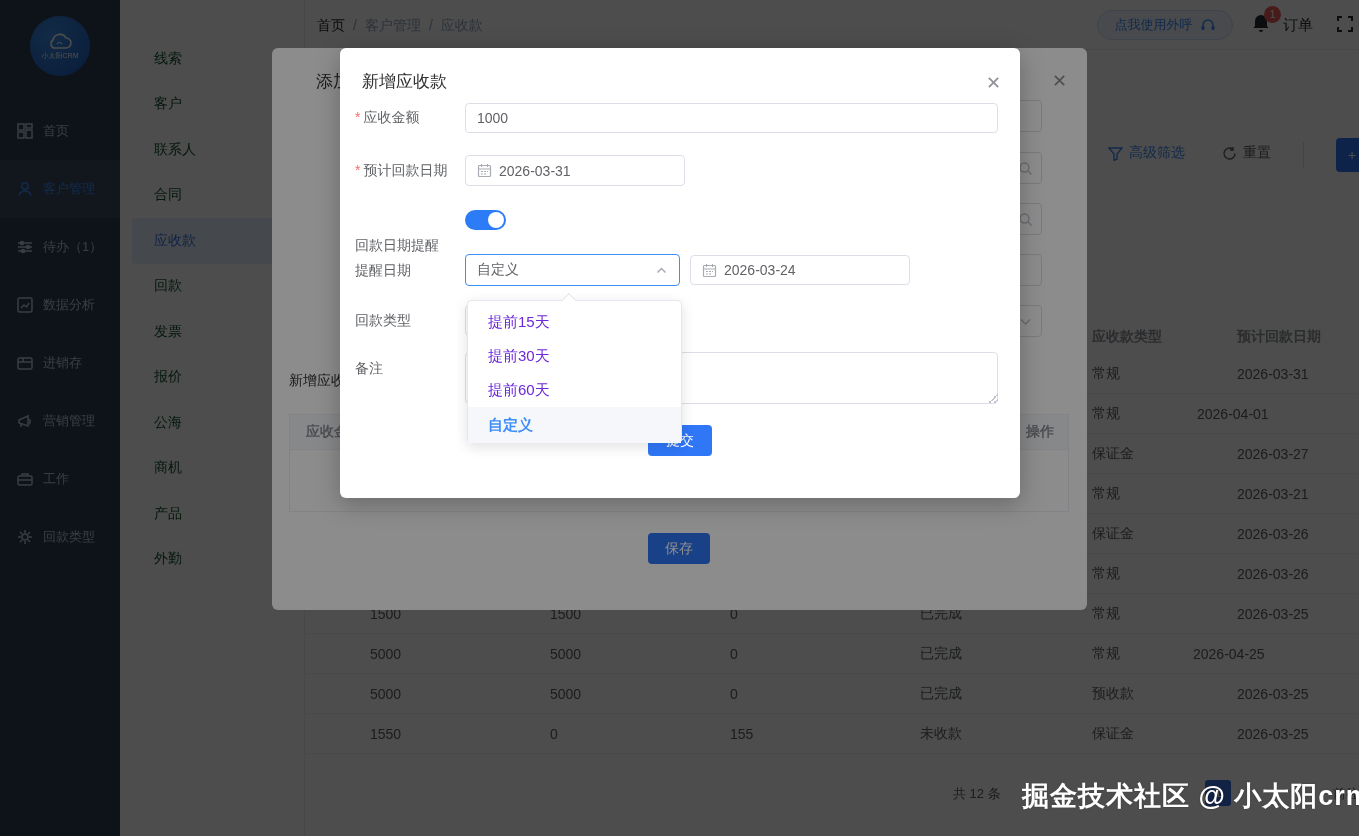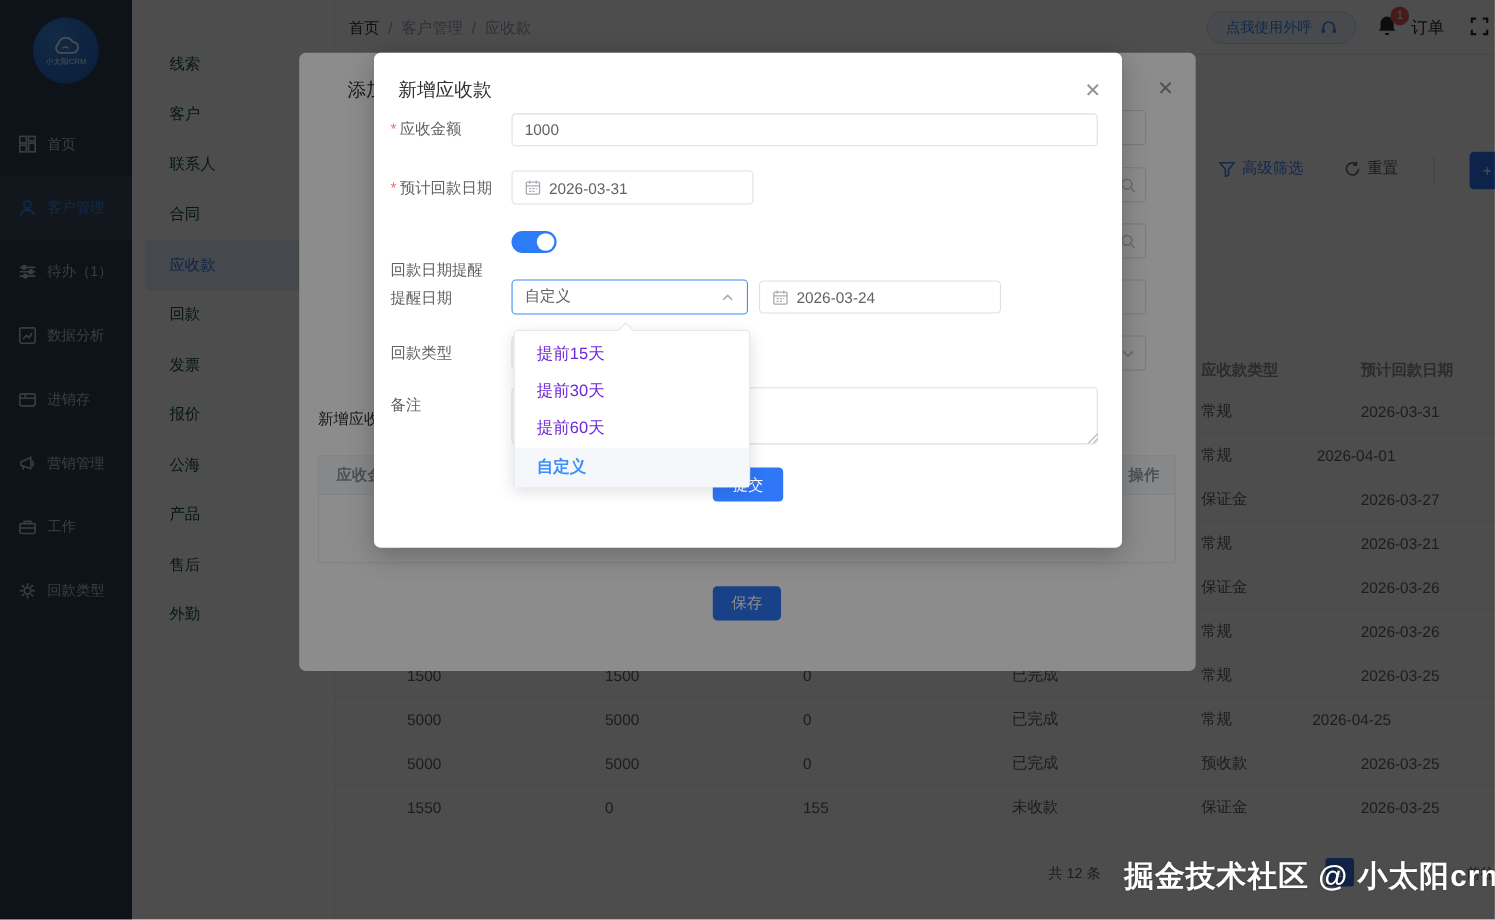--- a/index.html
+++ b/index.html
@@ -229,22 +229,22 @@
   <div id="submenu" class="abs">
       <div class="sm-item">线索</div>
       <div class="sm-item">客户</div>
       <div class="sm-item">联系人</div>
       <div class="sm-item">合同</div>
       <div class="sm-item active">应收款</div>
       <div class="sm-item">回款</div>
       <div class="sm-item">发票</div>
       <div class="sm-item">报价</div>
       <div class="sm-item">公海</div>
+      <div class="sm-item">商机</div>
       <div class="sm-item">产品</div>
-      <div class="sm-item">售后</div>
       <div class="sm-item">外勤</div>
     </div>
 
   <div id="topbar" class="abs">
     <div id="breadcrumb">
       <span class="bc-first">首页</span><span class="bc-sep">/</span><span>客户管理</span><span class="bc-sep">/</span><span>应收款</span>
     </div>
     <div id="outbound-pill">
       <span>点我使用外呼</span>
       <svg class="ic" width="16" height="16" viewBox="0 0 16 16">

